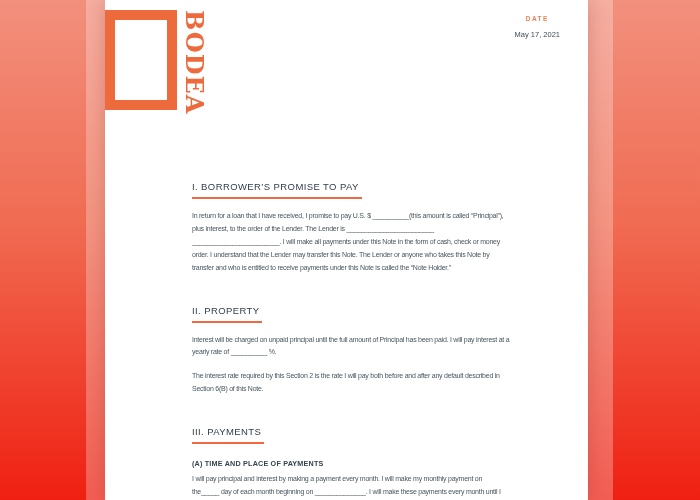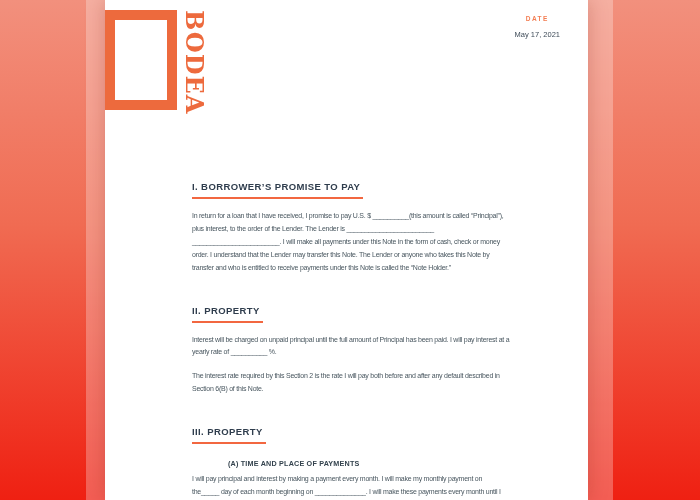--- a/index.html
+++ b/index.html
@@ -58,37 +58,36 @@
     white-space: nowrap;
   }
 
   
   .content {
     position: absolute; left: 87px; top: 176px;
     width: 318px;
   }
   h2.sec-heading {
     display: inline-block;
-    font-size: 9.5px; font-weight: bold; letter-spacing: 0.4px;
+    font-size: 9.5px; font-weight: normal; letter-spacing: 0.4px;
     color: #2f3d4d;
     border-bottom: 2px solid #f26740;
     padding-bottom: 5px; padding-right: 3px;
   }
   .para {
     font-size: 7px; letter-spacing: -0.25px;
     line-height: 12.9px;
     color: #48565f;
     margin-top: 11px;
   }
   .gap-before-sec { margin-top: 25px; }
   .sub-heading {
     font-size: 7.2px; font-weight: bold; letter-spacing: 0.2px;
     color: #34434e;
     margin-top: 15px;
-    margin-left: 36px;
   }
   .sub-heading + .para { margin-top: 5px; }
 </style>
 </head>
 <body>
 
 <div class="halo halo-left"></div>
 <div class="halo halo-right"></div>
 
 <div class="page">
@@ -110,19 +109,19 @@
       <p class="para">In return for a loan that I have received, I promise to pay U.S. $ __________(this amount is called “Principal”), plus interest, to the order of the Lender. The Lender is ________________________ ________________________. I will make all payments under this Note in the form of cash, check or money order. I understand that the Lender may transfer this Note. The Lender or anyone who takes this Note by transfer and who is entitled to receive payments under this Note is called the “Note Holder.”</p>
     </div>
 
     <div class="gap-before-sec">
       <h2 class="sec-heading">II. PROPERTY</h2>
       <p class="para">Interest will be charged on unpaid principal until the full amount of Principal has been paid. I will pay interest at a yearly rate of __________ %.</p>
       <p class="para">The interest rate required by this Section 2 is the rate I will pay both before and after any default described in Section 6(B) of this Note.</p>
     </div>
 
     <div class="gap-before-sec">
-      <h2 class="sec-heading">III. PROPERTY</h2>
+      <h2 class="sec-heading">III. PAYMENTS</h2>
       <div class="sub-heading">(A) TIME AND PLACE OF PAYMENTS</div>
       <p class="para">I will pay principal and interest by making a payment every month. I will make my monthly payment on the_____ day of each month beginning on ______________. I will make these payments every month until I have paid all of the principal and interest and any other charges described below that</p>
     </div>
 
   </div>
 </div>
 
 </body></html>

